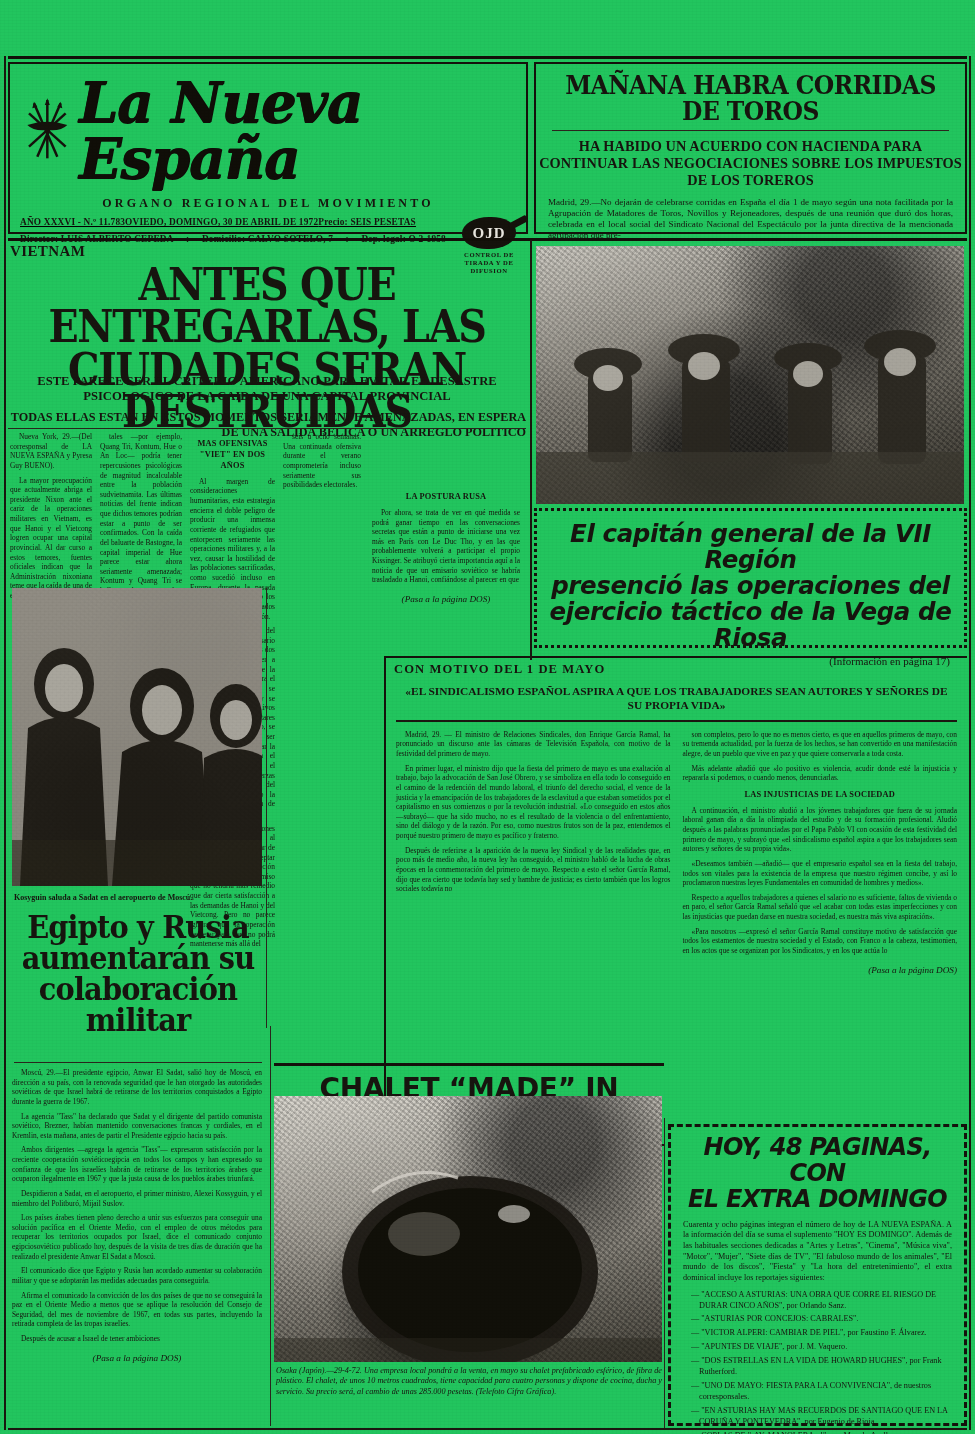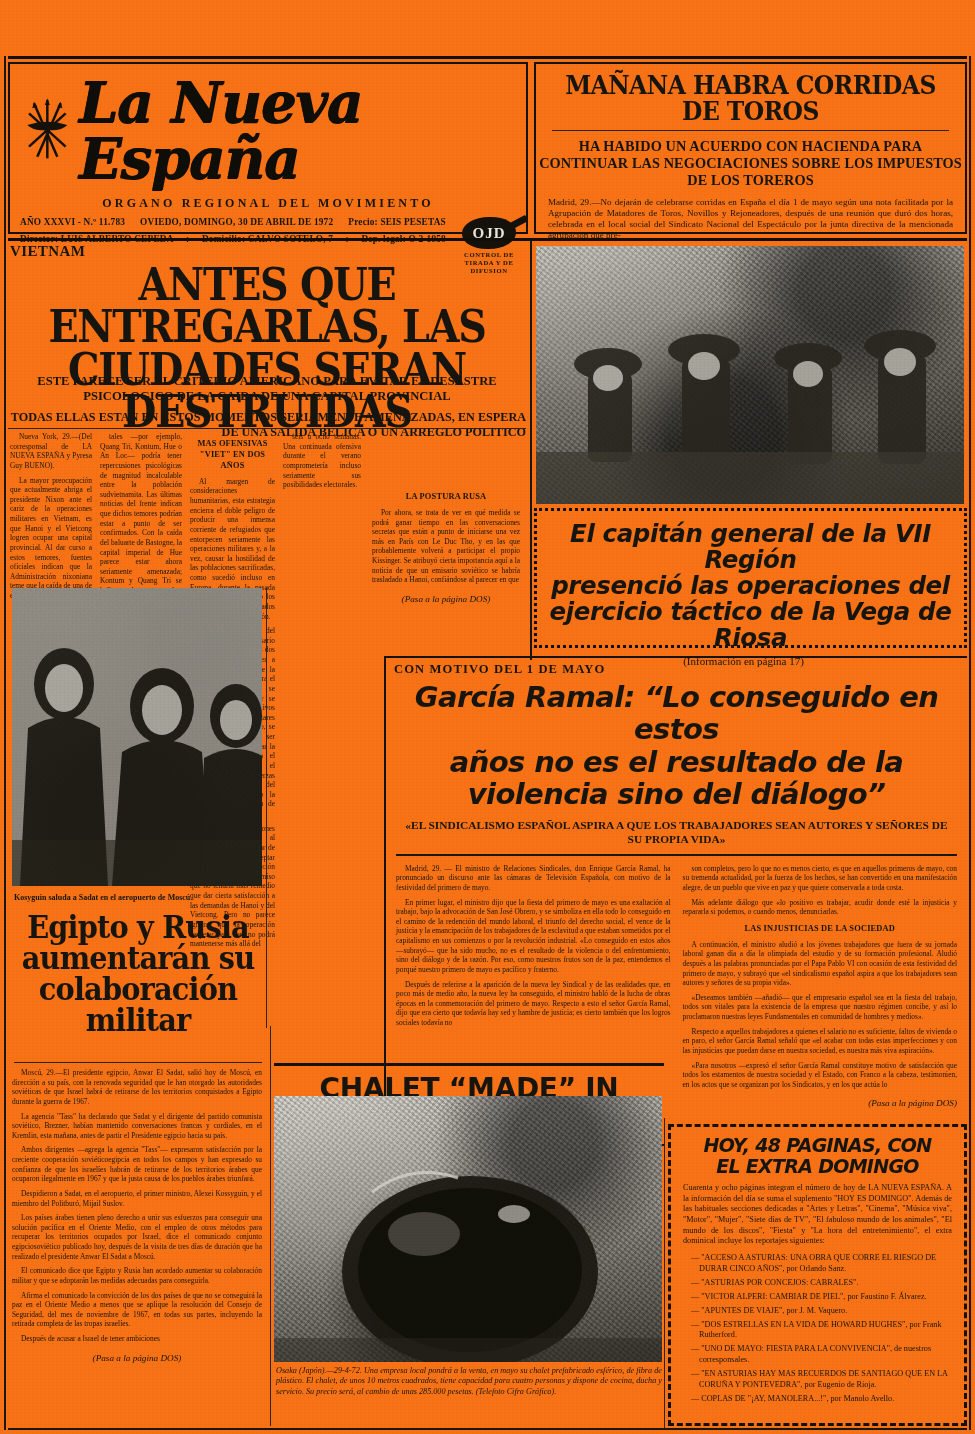--- a/index.html
+++ b/index.html
@@ -1,18 +1,18 @@
 <!DOCTYPE html>
 <html><head>
 <meta charset="utf-8">
 <style>
   html,body{margin:0;padding:0;background:#b8b5ae;}
   body{font-family:"Liberation Serif", serif;}
   #page{
-    position:relative;width:975px;height:1434px;background:#f97316;
+    position:relative;width:975px;height:1434px;background:#22c55e;
     overflow:hidden;
     box-sizing:border-box;
   }
   
   #page::before{
     content:"";position:absolute;inset:0;pointer-events:none;z-index:50;
     background:
       repeating-linear-gradient(0deg, rgba(0,0,0,.025) 0 1px, transparent 1px 3px),
       repeating-linear-gradient(90deg, rgba(0,0,0,.018) 0 1px, transparent 1px 4px);
     opacity:.75;
@@ -113,21 +113,21 @@
     mix-blend-mode:multiply;
   }
   .photo .tone{position:absolute;inset:0;background:linear-gradient(165deg,#cfccc4 0%,#8b877e 42%,#3a372f 100%);}
 
   
   .capit{font-size:8px;font-weight:700;font-family:"Liberation Serif",serif;}
   #capGenHead .l{
     font-family:"DejaVu Sans",sans-serif;font-weight:700;font-style:italic;
     font-size:24.5px;line-height:1.06;text-align:center;letter-spacing:-.4px;
   }
-  #capGenInfo{font-size:11px;text-align:center;font-family:"Liberation Serif",serif;margin-top:4px;}
+  #capGenInfo{font-size:11px;text-align:right;font-family:"Liberation Serif",serif;margin-top:4px;}
 
   
   #grBox{left:384px;top:656px;width:583px;height:470px;border-top:2px solid #15120c;border-left:2px solid #15120c;}
   #grKicker{font-weight:700;font-size:12.6px;letter-spacing:1.1px;margin:4px 0 0 8px;
     font-family:"Liberation Serif",serif;}
   #grHead .l{
     font-family:"DejaVu Sans",sans-serif;font-weight:700;font-style:italic;
     font-size:29px;line-height:1.12;text-align:center;letter-spacing:-.6px;
   }
   #grSub{font-weight:700;font-size:11.4px;text-align:center;line-height:1.22;margin-top:8px;
@@ -147,21 +147,21 @@
     font-family:"DejaVu Sans",sans-serif;font-weight:700;font-size:28px;
     letter-spacing:-.3px;text-align:center;
   }
   #chaletCap{font-size:8.2px;font-style:italic;line-height:1.26;text-align:justify;
     font-family:"Liberation Serif",serif;}
 
   
   #hoyBox{left:668px;top:1124px;width:299px;height:302px;}
   #hoyHead .l{
     font-family:"DejaVu Sans",sans-serif;font-weight:700;font-style:italic;
-    font-size:19px;line-height:1.08;text-align:center;letter-spacing:-.7px;
+    font-size:24px;line-height:1.08;text-align:center;letter-spacing:-.7px;
   }
   #hoyBody{font-size:8.2px;line-height:1.3;text-align:justify;margin-top:7px;}
   #hoyList{font-size:8.2px;line-height:1.33;margin-top:6px;}
   #hoyList li{list-style:none;margin:0 0 3px 0;text-indent:-8px;padding-left:8px;}
 </style>
 </head>
 <body>
 
 <div id="page">
 
@@ -178,21 +178,21 @@
         <path d="M4 34 Q28 26 52 34 Q44 42 28 40 Q12 42 4 34 Z" fill="#15120c"></path>
         <polygon points="28,2 25,10 31,10" fill="#15120c"></polygon>
         <polygon points="12,6 10,14 16,12" fill="#15120c"></polygon>
         <polygon points="44,6 40,12 46,14" fill="#15120c"></polygon>
       </svg>
       <div id="logoTitle" class="ink" style="margin-left:8px;">La Nueva España</div>
     </div>
     <div class="ctr ink" id="organo" style="margin-top:10px;">ORGANO REGIONAL DEL MOVIMIENTO</div>
     <div style="display:flex;align-items:flex-start;margin-top:6px;">
       <div style="flex:1;padding:0 6px 0 10px;">
-        <div style="display:flex;justify-content:space-between;align-items:baseline;">
+        <div style="display:flex;align-items:baseline;text-decoration:underline;">
           <span class="mastline ink">AÑO XXXVI - N.º 11.783</span>
           <span class="mastline ink">OVIEDO, DOMINGO, 30 DE ABRIL DE 1972</span>
           <span class="mastline ink">Precio: SEIS PESETAS</span>
         </div>
         <div style="display:flex;justify-content:space-between;align-items:baseline;margin-top:7px;">
           <span class="mastline ink">Director: LUIS ALBERTO CEPEDA</span>
           <span class="mastline ink">-:-</span>
           <span class="mastline ink">Domicilio: CALVO SOTELO, 7</span>
           <span class="mastline ink">-:-</span>
           <span class="mastline ink">Dep. legal: O 2-1958</span>
@@ -279,39 +279,34 @@
     <div id="capGenHead" style="margin-top:10px;">
       <div class="l ink">El capitán general de la VII Región</div>
       <div class="l ink">presenció las operaciones del</div>
       <div class="l ink">ejercicio táctico de la Vega de Riosa</div>
     </div>
     <div id="capGenInfo" class="ink" style="margin-right:14px;">(Información en página 17)</div>
   </div>
 
   <div class="abs" id="grBox">
     <div id="grKicker" class="ink">CON MOTIVO DEL 1 DE MAYO</div>
-    <div id="grHead" style="margin-top:4px;padding:0 10px;">
-      <div class="l ink">García Ramal: “Lo conseguido en estos</div>
-      <div class="l ink">años no es el resultado de la</div>
-      <div class="l ink">violencia sino del diálogo”</div>
-    </div>
     <div id="grSub" class="ink" style="padding:0 14px;">«EL SINDICALISMO ESPAÑOL ASPIRA A QUE LOS TRABAJADORES SEAN AUTORES Y SEÑORES DE SU PROPIA VIDA»</div>
     <div style="margin:7px 10px 0 10px;">
         <div class="rule-med"></div>
       </div>
 
     <div style="display:flex;gap:12px;padding:8px 10px 0 10px;">
       <div class="bodycol" style="flex:1;">
         <p>Madrid, 29. — El ministro de Relaciones Sindicales, don Enrique García Ramal, ha pronunciado un discurso ante las cámaras de Televisión Española, con motivo de la festividad del primero de mayo.</p>
         <p>En primer lugar, el ministro dijo que la fiesta del primero de mayo es una exaltación al trabajo, bajo la advocación de San José Obrero, y se simboliza en ella todo lo conseguido en el camino de la redención del mundo laboral, el triunfo del derecho social, el vence de la justicia y la emancipación de los trabajadores de la esclavitud a que estaban sometidos por el capitalismo en sus comienzos o por la revolución industrial. «Lo conseguido en estos años —subrayó— que ha sido mucho, no es el resultado de la violencia o del enfrentamiento, sino del diálogo y de la razón. Por eso, como nuestros frutos son de la paz, entendemos el porqué nuestro primero de mayo es pacífico y fraterno.</p>
         <p>Después de referirse a la aparición de la nueva ley Sindical y de las realidades que, en poco más de medio año, la nueva ley ha conseguido, el ministro habló de la lucha de obras épocas en la conmemoración del primero de mayo. Respecto a esto el señor García Ramal, dijo que era cierto que todavía hay sed y hambre de justicia; es cierto también que los logros sociales todavía no</p>
       </div>
       <div class="bodycol" style="flex:1;">
         <p>son completos, pero lo que no es menos cierto, es que en aquellos primeros de mayo, con su tremenda actualidad, por la fuerza de los hechos, se han convertido en una manifestación alegre, de un pueblo que vive en paz y que quiere conservarla a toda costa.</p>
-        <p>Más adelante diálogo que «lo positivo es trabajar, acudir donde esté la injusticia y repararla si podemos, o cuando menos, denunciarlas.</p>
+        <p>Más adelante añadió que «lo positivo es violencia, acudir donde esté la injusticia y repararla si podemos, o cuando menos, denunciarlas.</p>
         <div class="subhead">LAS INJUSTICIAS DE LA SOCIEDAD</div>
         <p>A continuación, el ministro aludió a los jóvenes trabajadores que fuera de su jornada laboral ganan día a día la olimpiada del estudio y de su formación profesional. Aludió después a las palabras pronunciadas por el Papa Pablo VI con ocasión de esta festividad del primero de mayo, y subrayó que «el sindicalismo español aspira a que los trabajadores sean autores y señores de su propia vida».</p>
         <p>«Deseamos también —añadió— que el empresario español sea en la fiesta del trabajo, todos son vitales para la existencia de la empresa que nuestro régimen concibe, y así lo proclamaron nuestras leyes Fundamentales en comunidad de hombres y medios».</p>
         <p>Respecto a aquellos trabajadores a quienes el salario no es suficiente, faltos de vivienda o en paro, el señor García Ramal señaló que «el acabar con todas estas imperfecciones y con las injusticias que puedan darse en nuestra sociedad, es nuestra más viva aspiración».</p>
         <p>«Para nosotros —expresó el señor García Ramal constituye motivo de satisfacción que todos los estamentos de nuestra sociedad y el Estado, con Franco a la cabeza, testimonien, en los actos que se organizan por los Sindicatos, y en los que actúa lo</p>
         <div class="pasa ink">(Pasa a la página DOS)</div>
       </div>
     </div>
   </div>
 

